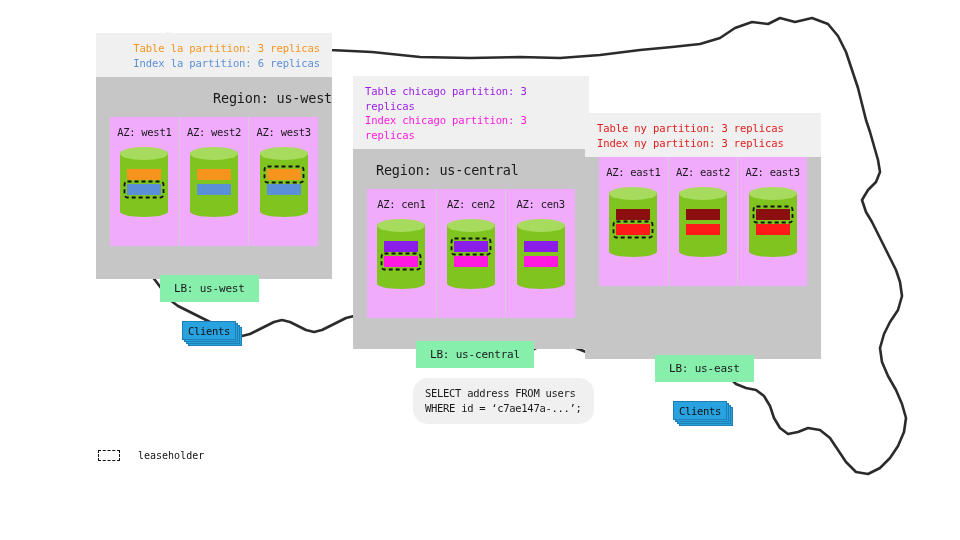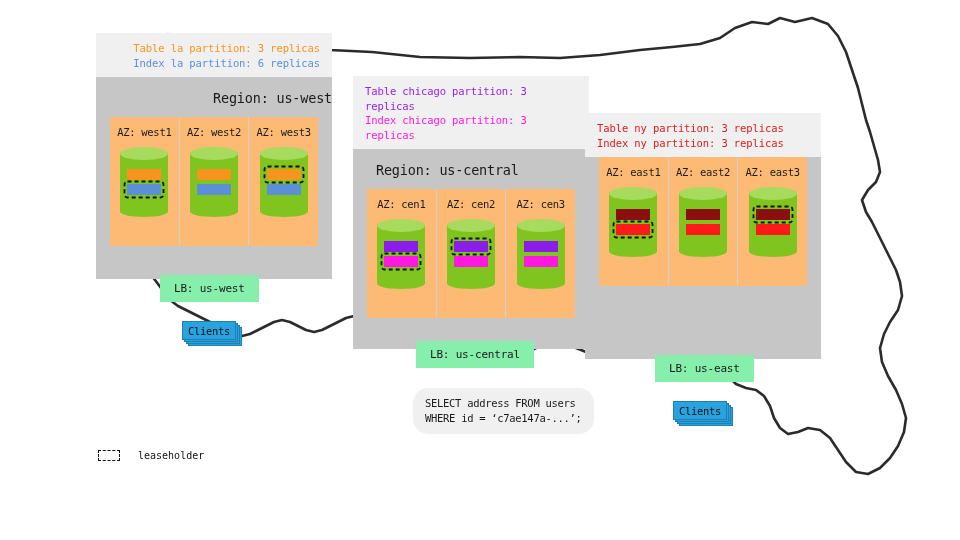--- a/index.html
+++ b/index.html
@@ -15,21 +15,21 @@
   .region-header {
     background:#f0f0f0; padding:8px 12px 7px 12px;
     font-size:10.5px; line-height:14.5px; letter-spacing:-0.1px;
   }
   .region-body { background:#c6c6c6; padding:0; }
   .region-title {
     font-size:13.5px; color:#1a1a1a; padding:13px 0 11px 23px;
     letter-spacing:-0.2px;
   }
   .az-strip {
-    background:#fdba74; display:flex; margin:0 14px;
+    background:#f0abfc; display:flex; margin:0 14px;
   }
   .az-cell {
     flex:1; display:flex; flex-direction:column; align-items:center;
     padding:9px 0 14px 0; position:relative;
   }
   .az-cell + .az-cell { border-left:1px solid #d0d0d0; }
   .az-label { font-size:10.5px; color:#1a1a1a; margin-bottom:9px; letter-spacing:-0.3px; }
 
   .cyl { position:relative; }
   .lb-box {
@@ -209,21 +209,21 @@
     <div class="lb-box" style="left:63px;top:192px;">LB: us-central</div>
     <div class="clients" style="left:85px;top:241px;">
       <div class="card c1"></div>
       <div class="card c2"></div>
       <div class="card c3"></div>
       <div class="card c4">Clients</div>
     </div>
   </div>
 </div>
 
-<div class="sql-box" style="left:413px;top:388px;border-radius:15px;">SELECT address FROM users
+<div class="sql-box" style="left:413px;top:378px;border-radius:15px;">SELECT address FROM users
 WHERE id = ‘c7ae147a-...’;</div>
 
 <div class="region" style="left:573px;top:113px;width:236px;margin-left:12px;">
   <div class="region-header">
     <div style="color:#e01b1b;">Table ny partition: 3 replicas</div>
     <div style="color:#e01b1b;">Index ny partition: 3 replicas</div>
   </div>
   <div class="region-body" style="height:202px;position:relative;">
     <div class="az-strip">
       <div class="az-cell">

